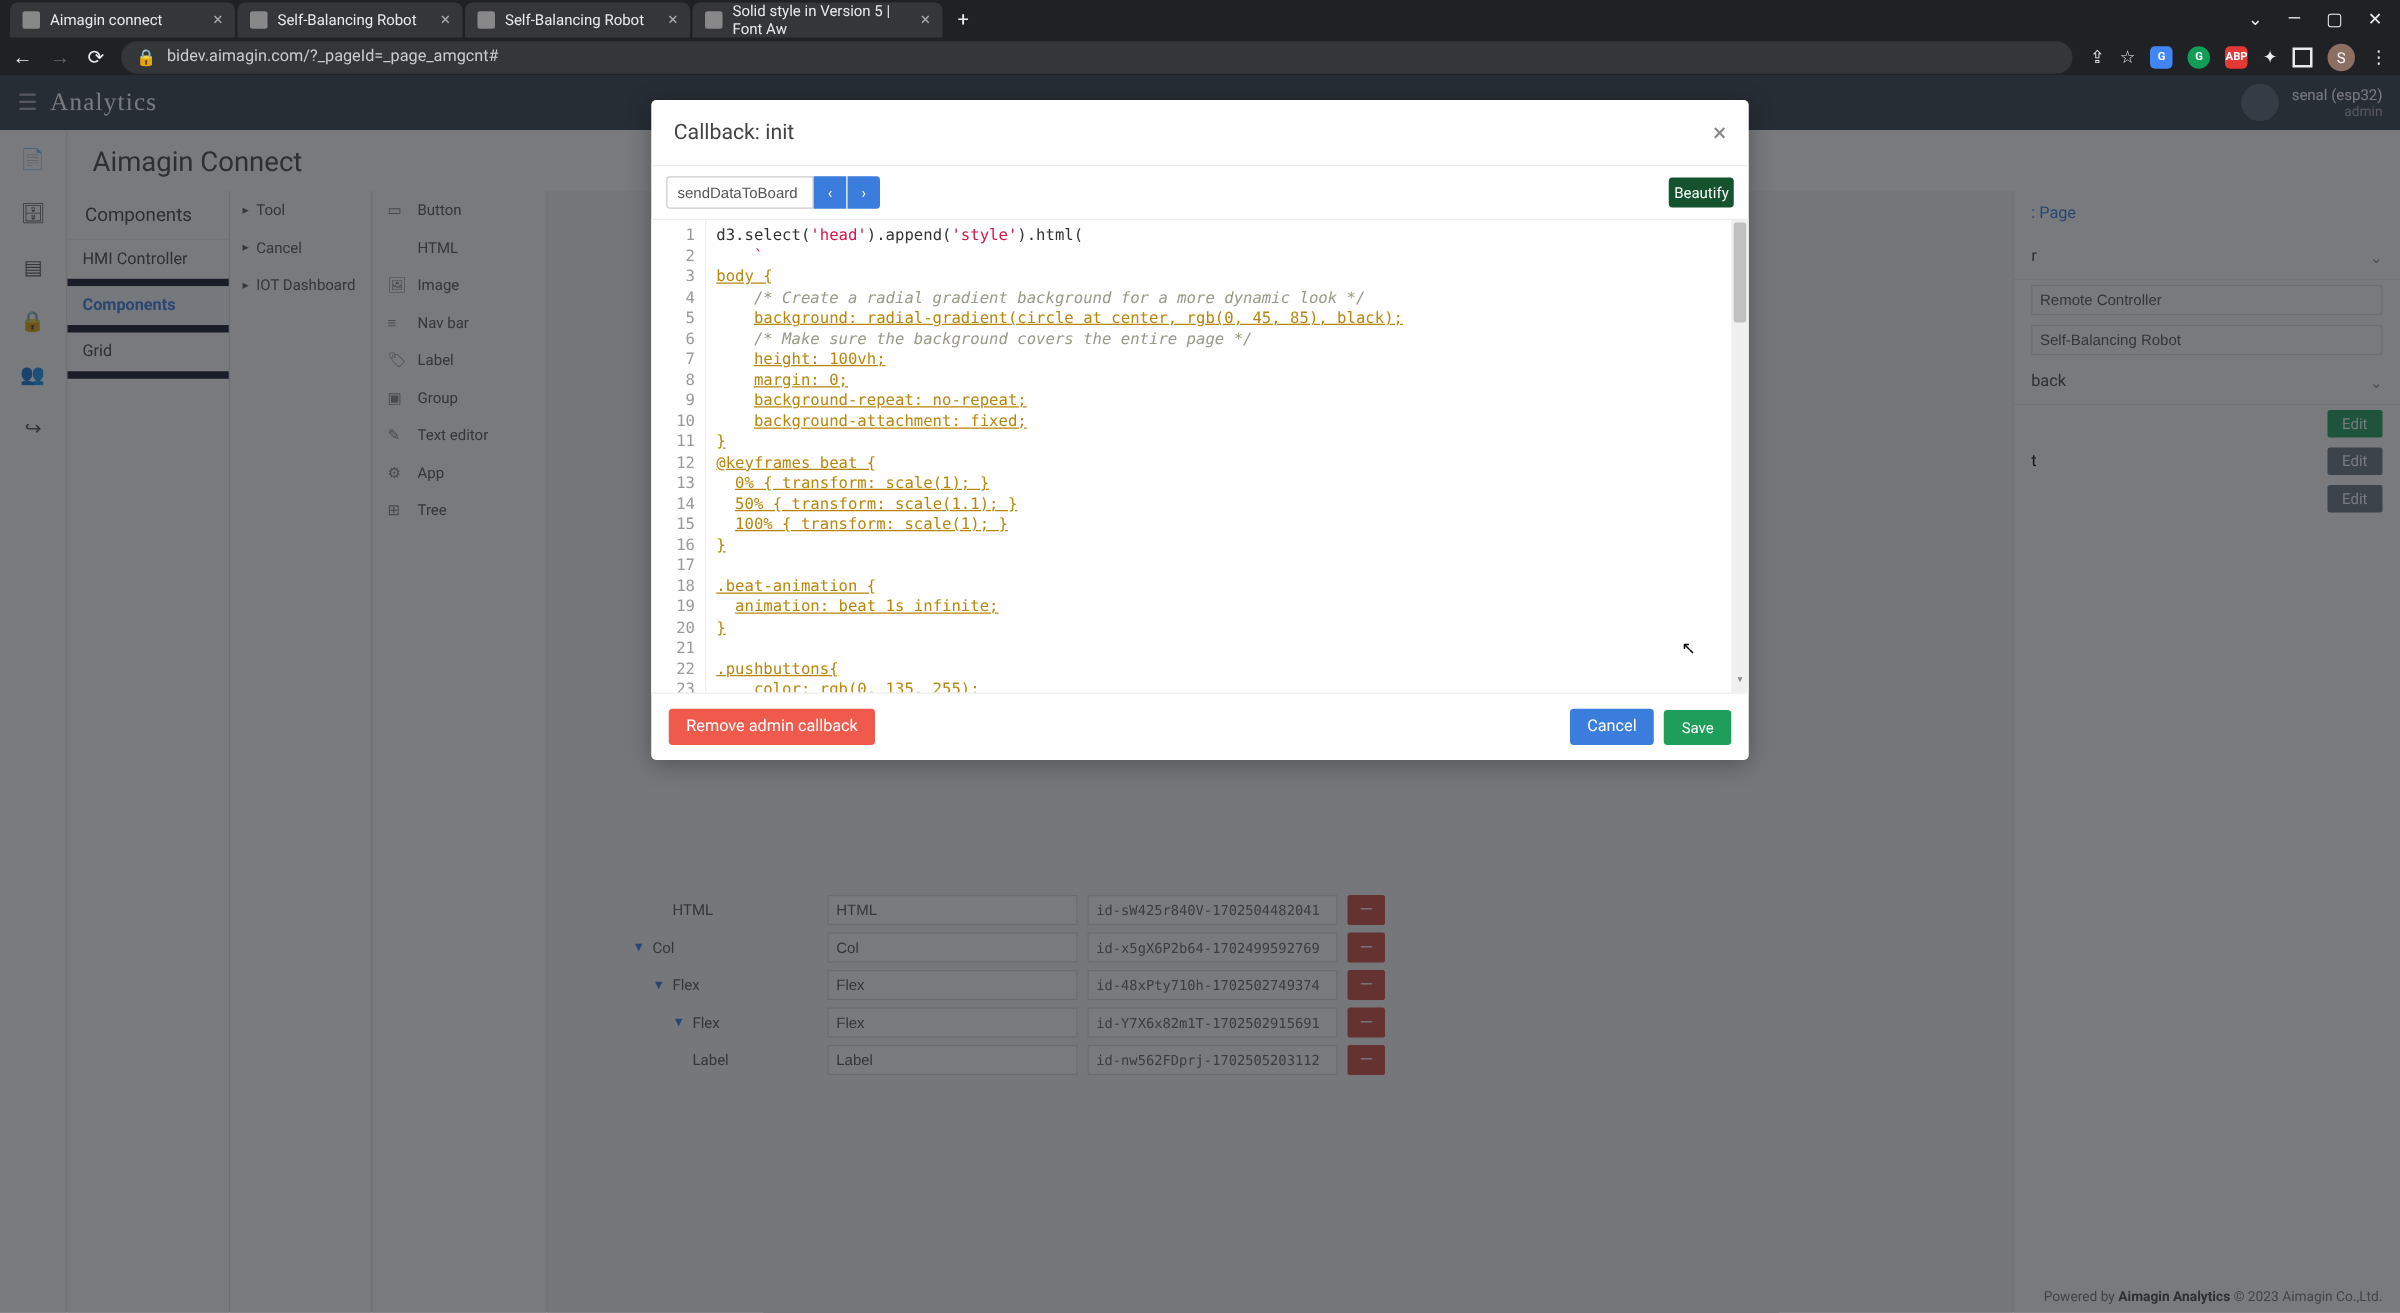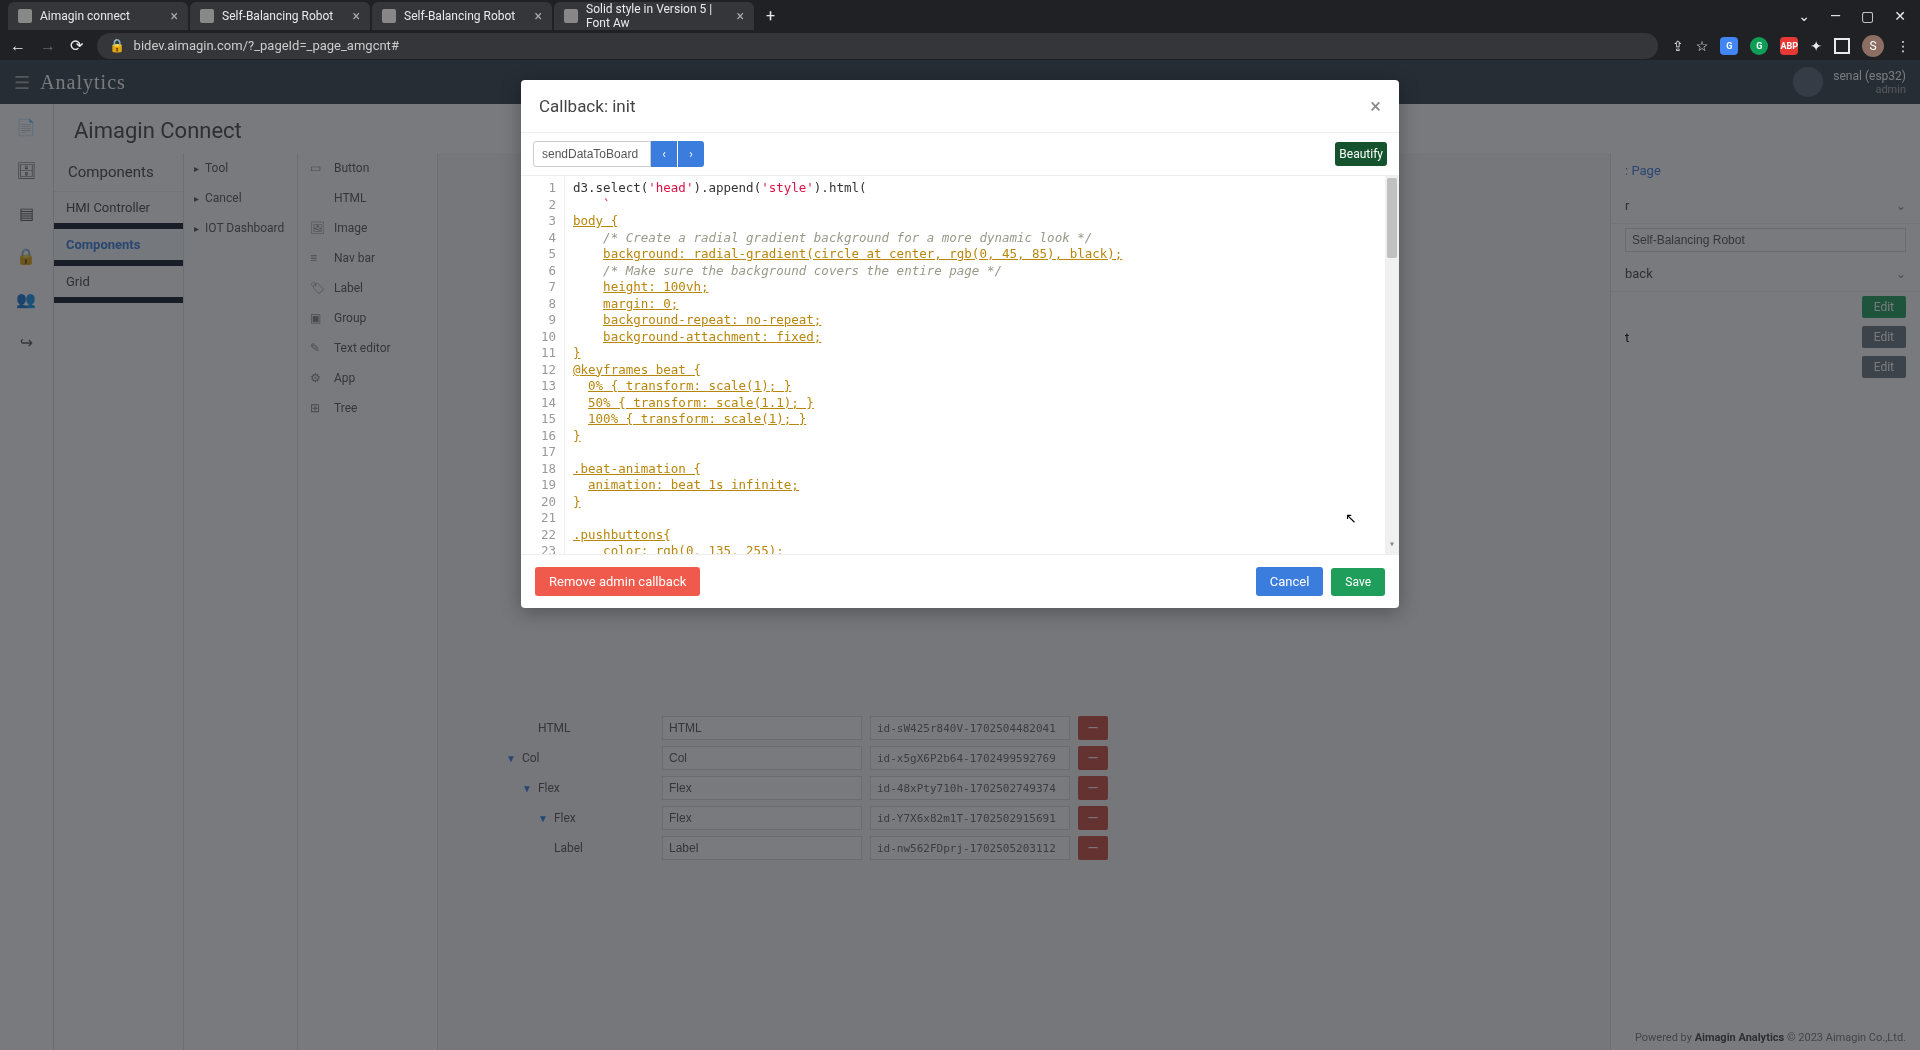--- a/index.html
+++ b/index.html
@@ -299,20 +299,23 @@
             </div>
         </div>
 
         <div class="right-sidebar">
           <div class="rs-top">: <span>Page</span></div>
           <div class="rs-section">
               <span>r</span>
               <span class="rs-chev">⌄</span>
             </div>
           <div class="rs-field">
+              <input class="rs-input" value="Remote Controller" style="">
+            </div>
+          <div class="rs-field">
               <input class="rs-input" value="Self-Balancing Robot" style="">
             </div>
           <div class="rs-section">
               <span>back</span>
               <span class="rs-chev">⌄</span>
             </div>
           <div class="rs-row">
               <span></span>
               <span class="rs-edit-btn">Edit</span>
             </div>

